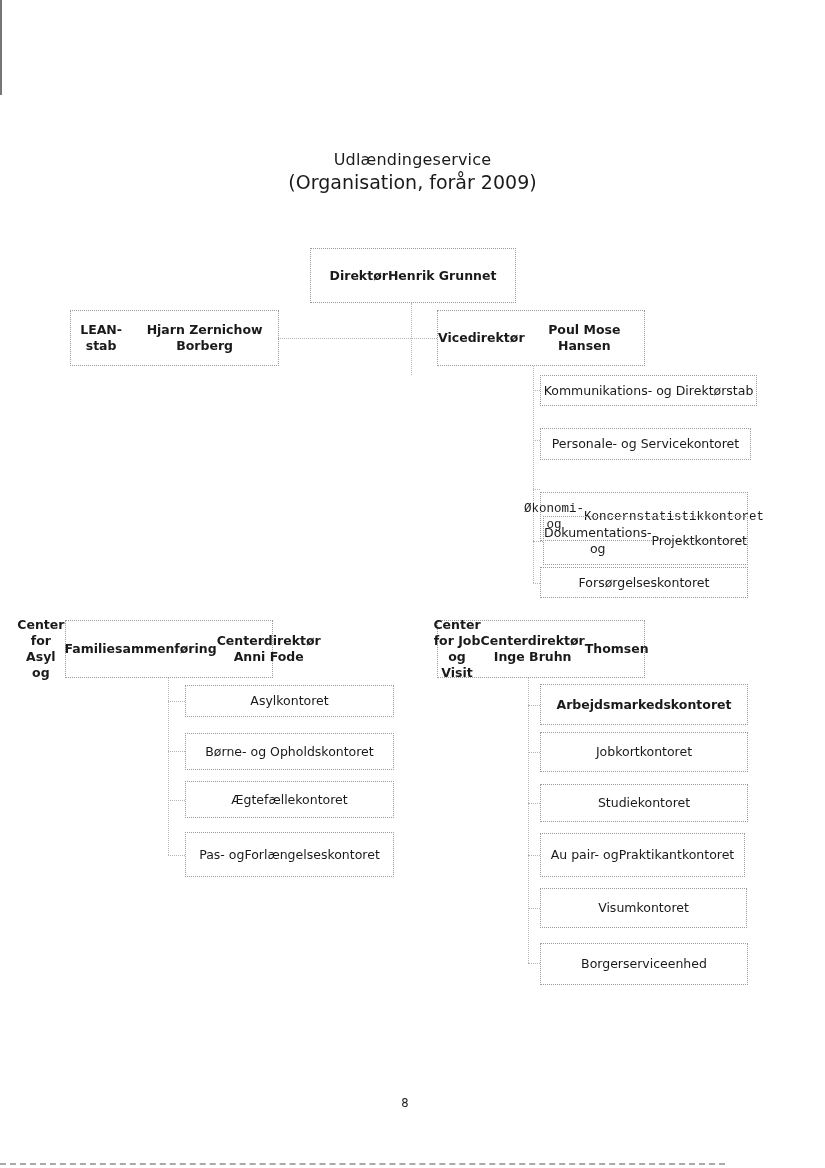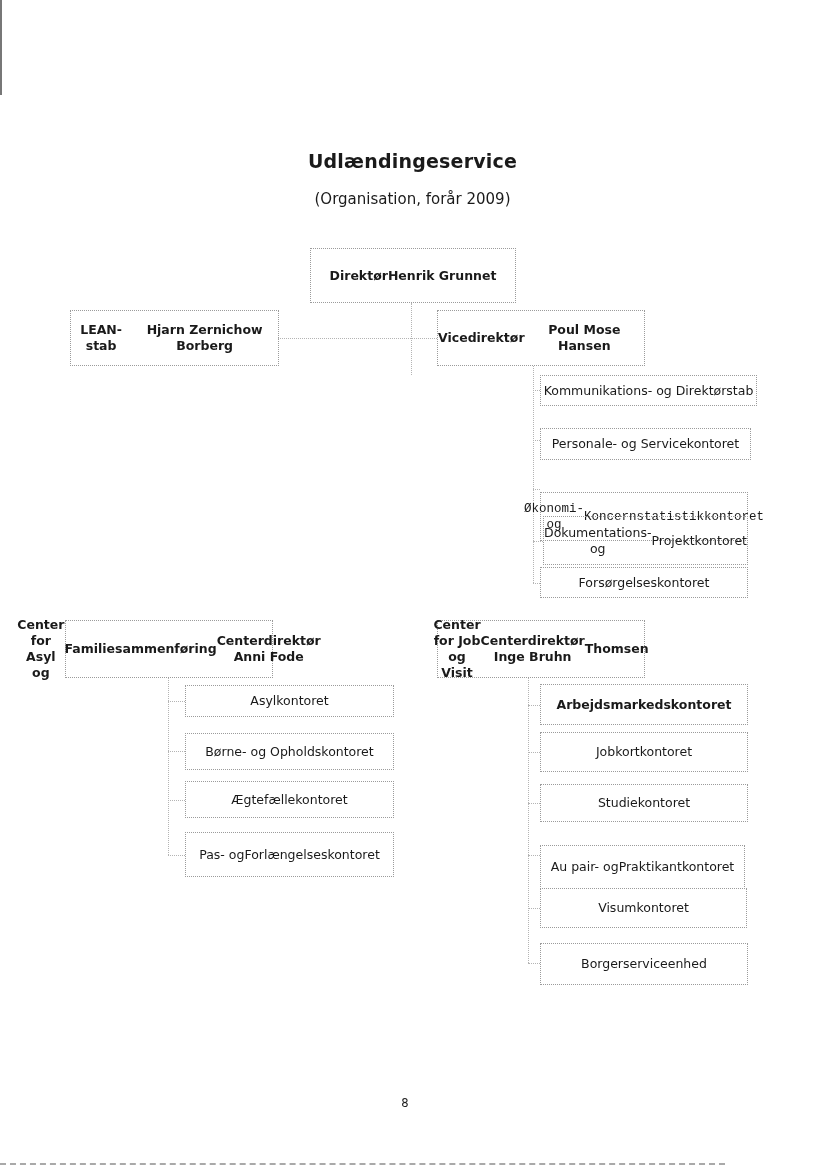--- a/index.html
+++ b/index.html
@@ -6,22 +6,22 @@
   html,body { background:#ffffff; }
   .page {
     position:relative;
     width:825px; height:1168px;
     background:#ffffff;
     font-family:"DejaVu Sans", sans-serif;
     color:#1a1a1a;
     overflow:hidden;
   }
   .title-block { position:absolute; left:0; top:150px; width:825px; text-align:center; }
-  .title-block h1 { font-size:19px; font-weight:bold; letter-spacing:0.2px; }
-  .title-block .subtitle { font-size:15px; margin-top:18px; }
+  .title-block h1 { font-size:16px; font-weight:normal; letter-spacing:0.2px; }
+  .title-block .subtitle { font-size:19px; margin-top:2px; }
 
   .node {
     position:absolute;
     border:1px dotted #9b9b9b;
     display:flex; 
     align-items:center; justify-content:center;
     text-align:center;
     font-size:12.5px; line-height:16px;
   }
   .node.bold { font-weight:bold; }
@@ -40,21 +40,21 @@
   .n-forsorgelse   { left:540px; top:567px; width:208px; height:31px; }
   .n-center-asyl   { left:65px;  top:620px; width:208px; height:58px; }
   .n-center-job    { left:437px; top:620px; width:208px; height:58px; }
   .n-asyl          { left:185px; top:685px; width:209px; height:32px; }
   .n-borne         { left:185px; top:733px; width:209px; height:37px; }
   .n-aegtefaelle   { left:185px; top:781px; width:209px; height:37px; }
   .n-pas           { left:185px; top:832px; width:209px; height:45px; }
   .n-arbejdsmarked { left:540px; top:684px; width:208px; height:41px;font-weight:bold; }
   .n-jobkort       { left:540px; top:732px; width:208px; height:40px; }
   .n-studie        { left:540px; top:784px; width:208px; height:38px; }
-  .n-aupair        { left:540px; top:833px; width:205px; height:44px;margin-top:12px; }
+  .n-aupair        { left:540px; top:833px; width:205px; height:44px; }
   .n-visum         { left:540px; top:888px; width:207px; height:40px; }
   .n-borgerservice { left:540px; top:943px; width:208px; height:42px; }
 
   .page-number { position:absolute; left:0; top:1096px; width:810px; text-align:center; font-size:11.5px; }
 
   
   .edge-left   { position:absolute; left:0; top:0; width:2px; height:95px; background:#777; }
   .edge-bottom { position:absolute; left:0; top:1163px; width:725px; height:0; border-top:2px dashed #a9a9a9; }
 </style>
 </head>

